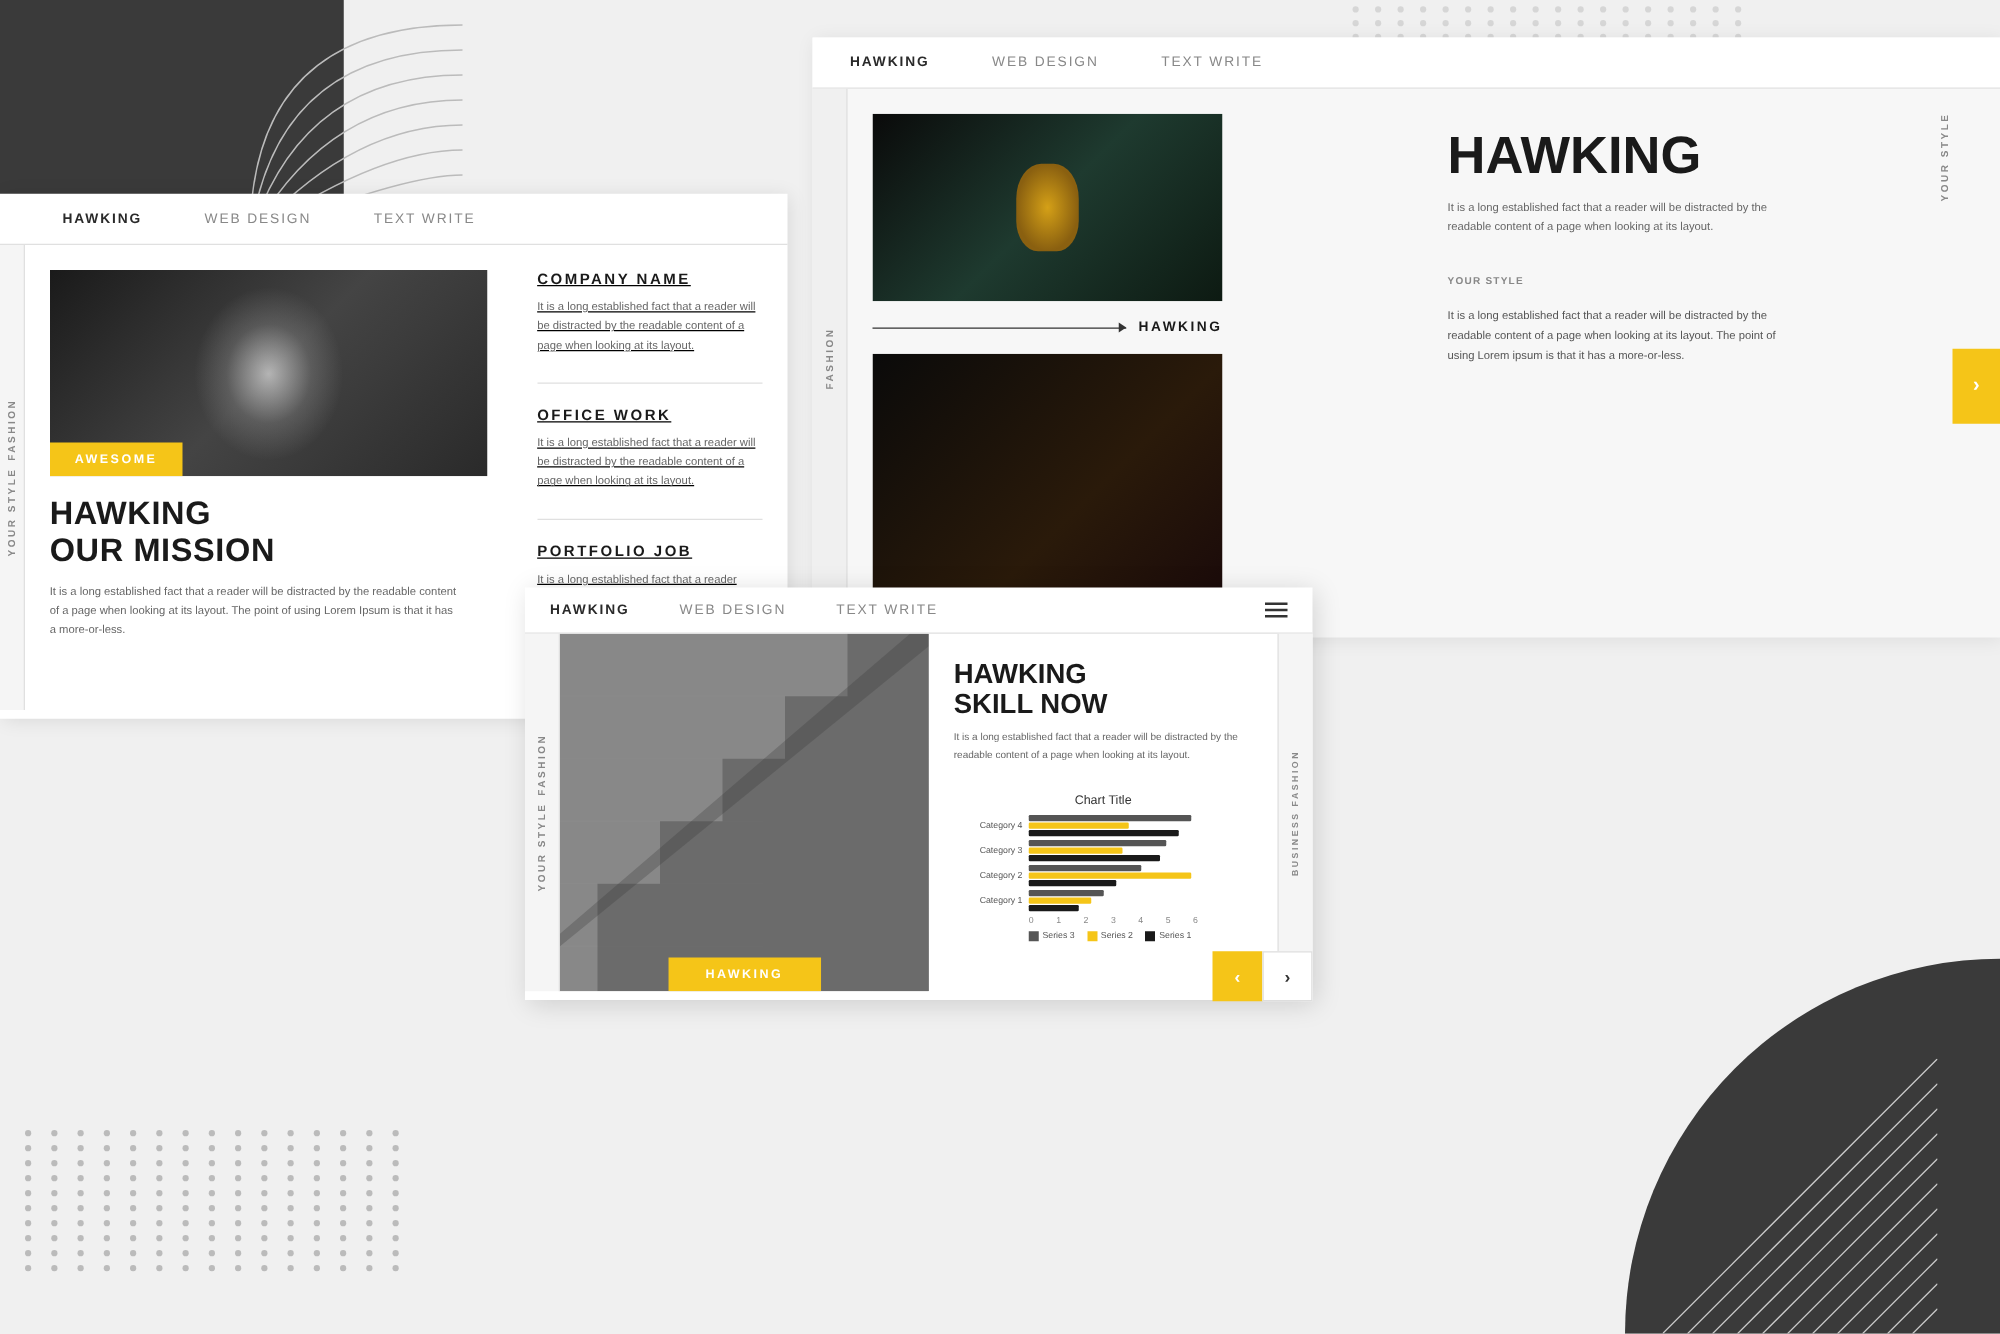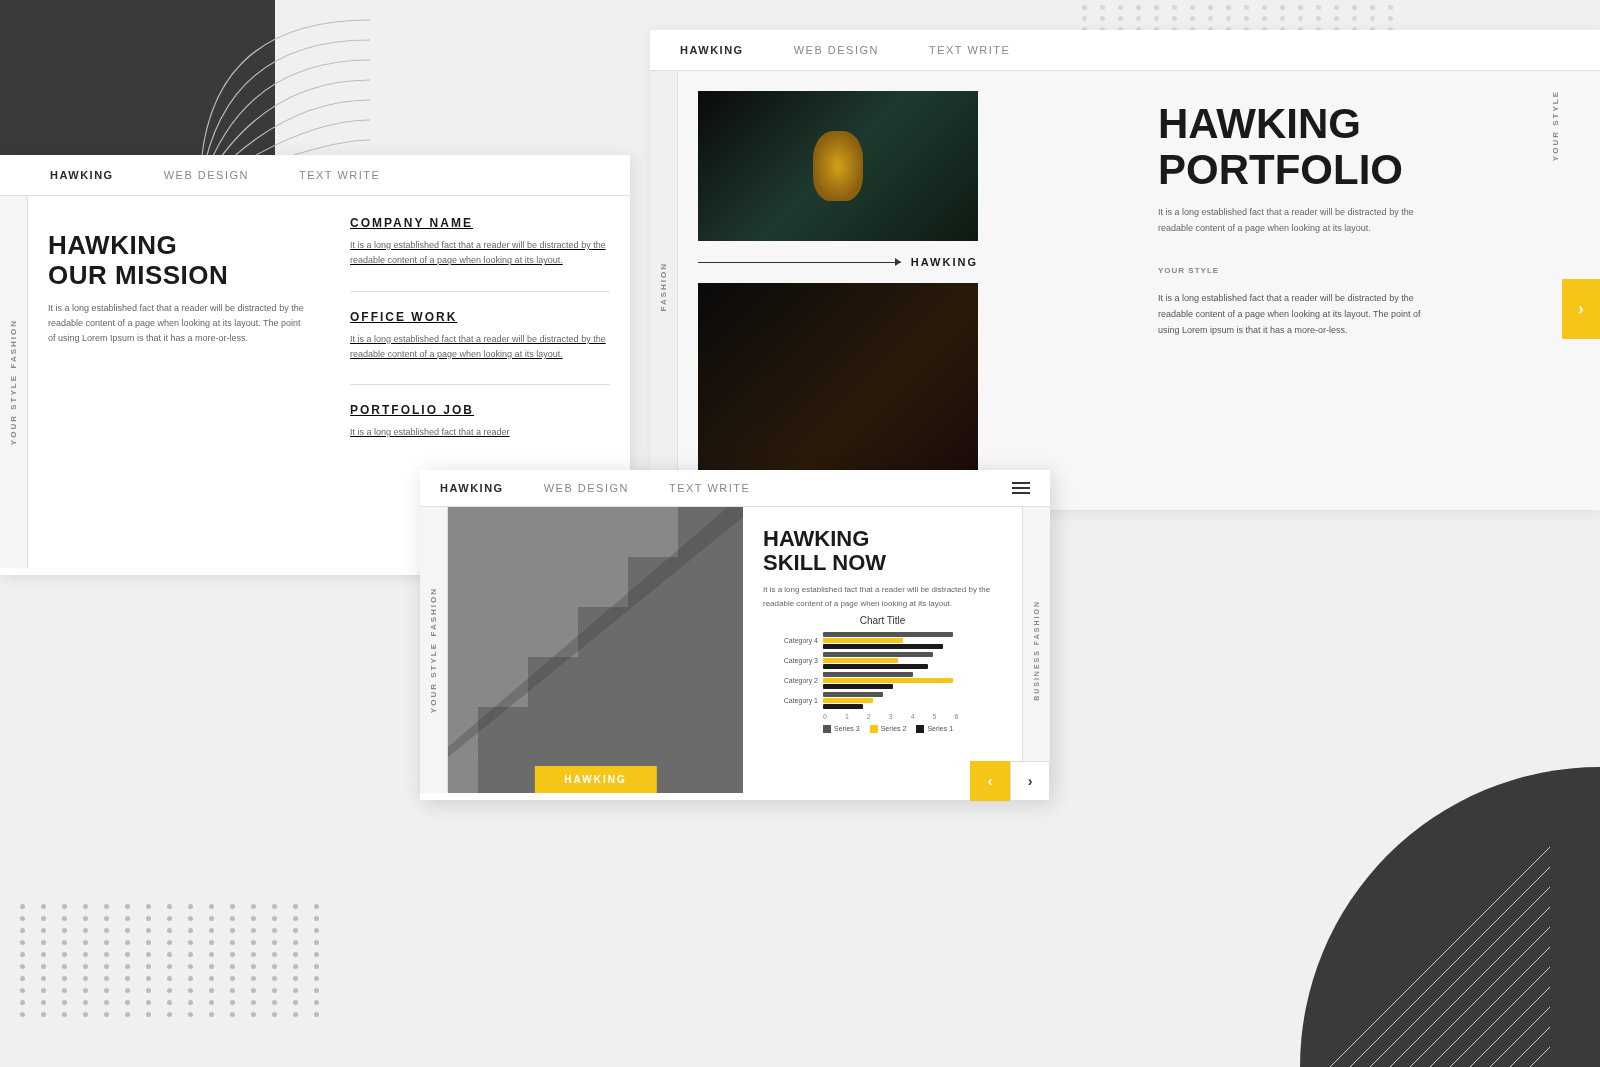--- a/index.html
+++ b/index.html
@@ -400,21 +400,21 @@
       text-transform: uppercase;
       line-height: 1.1;
     }
     .slide4-desc {
       margin-top: 8px;
       font-size: 8px;
       color: #666;
       line-height: 1.7;
     }
     .chart-container {
-      margin-top: 4px;
+      margin-top: 24px;
     }
     .chart-title {
       font-size: 10px;
       text-align: center;
       color: #333;
       margin-bottom: 6px;
     }
     .chart-bars {
       display: flex;
       flex-direction: column;
@@ -552,20 +552,26 @@
     <span class="slide1-nav-item">HAWKING</span>
     <span class="slide1-nav-item secondary">WEB DESIGN</span>
     <span class="slide1-nav-item secondary">TEXT WRITE</span>
   </div>
   <div class="slide1-body">
     <div class="slide1-sidebar">
       <span class="sidebar-text">FASHION</span>
       <span class="sidebar-text">YOUR STYLE</span>
     </div>
     <div class="slide1-content">
+      <div class="slide1-image">
+        <div class="slide1-image-inner">
+          <div class="smoke-effect"></div>
+        </div>
+        <div class="awesome-badge">AWESOME</div>
+      </div>
       <div class="slide1-title">
         <span>HAWKING</span><br>
         <span>OUR MISSION</span>
       </div>
       <div class="slide1-desc">It is a long established fact that a reader will be distracted by the readable content of a page when looking at its layout. The point of using Lorem Ipsum is that it has a more-or-less.</div>
     </div>
 
     <div style="width:290px;padding:20px 20px 0 10px;overflow:hidden;text-decoration:underline;">
       <div class="slide2-section">
         <div class="slide2-section-title">COMPANY NAME</div>
@@ -607,21 +613,20 @@
       </div>
       <div class="slide3-image-bottom" style="position:relative;">
         <div class="person-silhouette"></div>
 
       </div>
     </div>
     <div style="position:relative;flex:1;padding-left:140px;">
       <div style="padding:30px 80px 20px 20px;">
         <div class="portfolio-title">
           <span>HAWKING</span><br>
-          <span>PORTFOLIO</span>
         </div>
         <div class="portfolio-desc">It is a long established fact that a reader will be distracted by the readable content of a page when looking at its layout.</div>
         <div style="margin-top:30px;">
           <div class="sidebar-text" style="writing-mode:horizontal-tb;transform:none;font-size:8px;letter-spacing:1px;margin-bottom:6px;">YOUR STYLE</div>
           <div class="slide3-right-bottom">It is a long established fact that a reader will be distracted by the readable content of a page when looking at its layout. The point of using Lorem ipsum is that it has a more-or-less.</div>
         </div>
       </div>
 
       <div class="nav-arrow-right" style="right:-0px;top:55%;background:#f5c518;">
         <span style="color:#fff;font-size:16px;font-weight:bold;">›</span>

